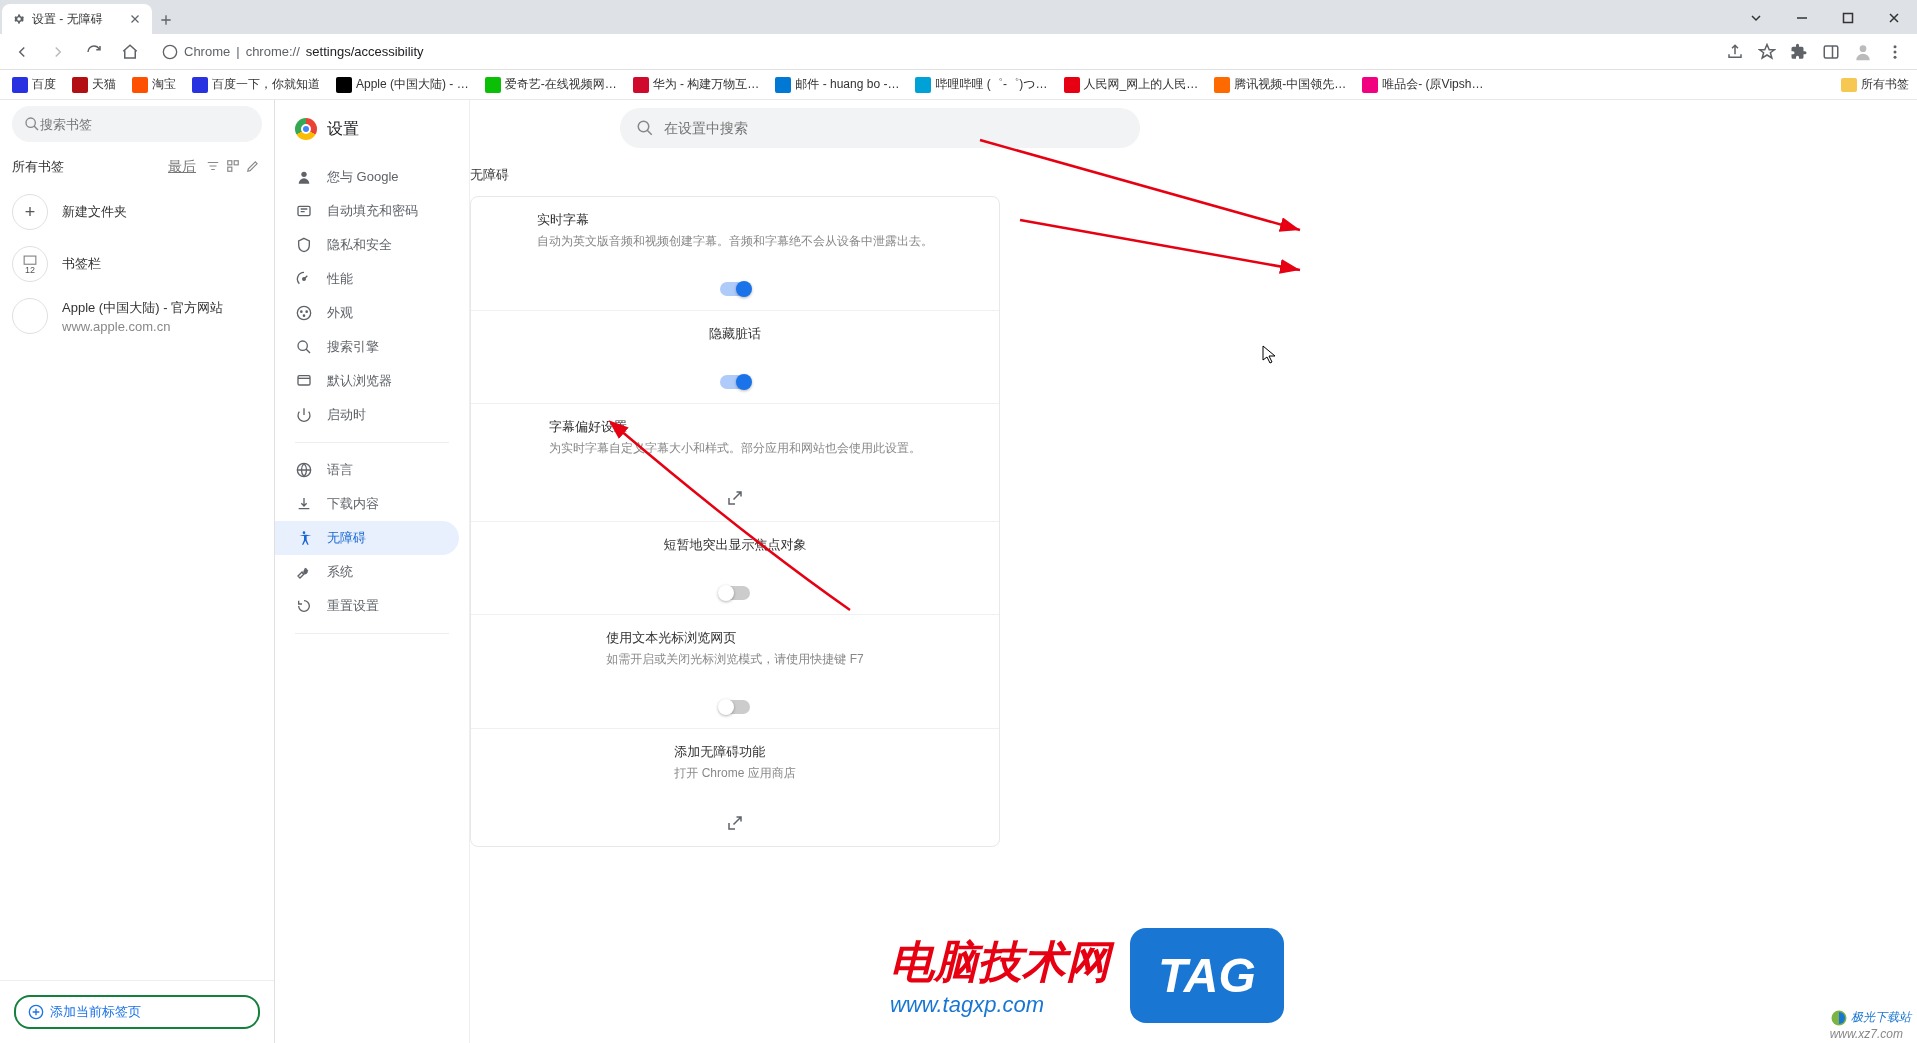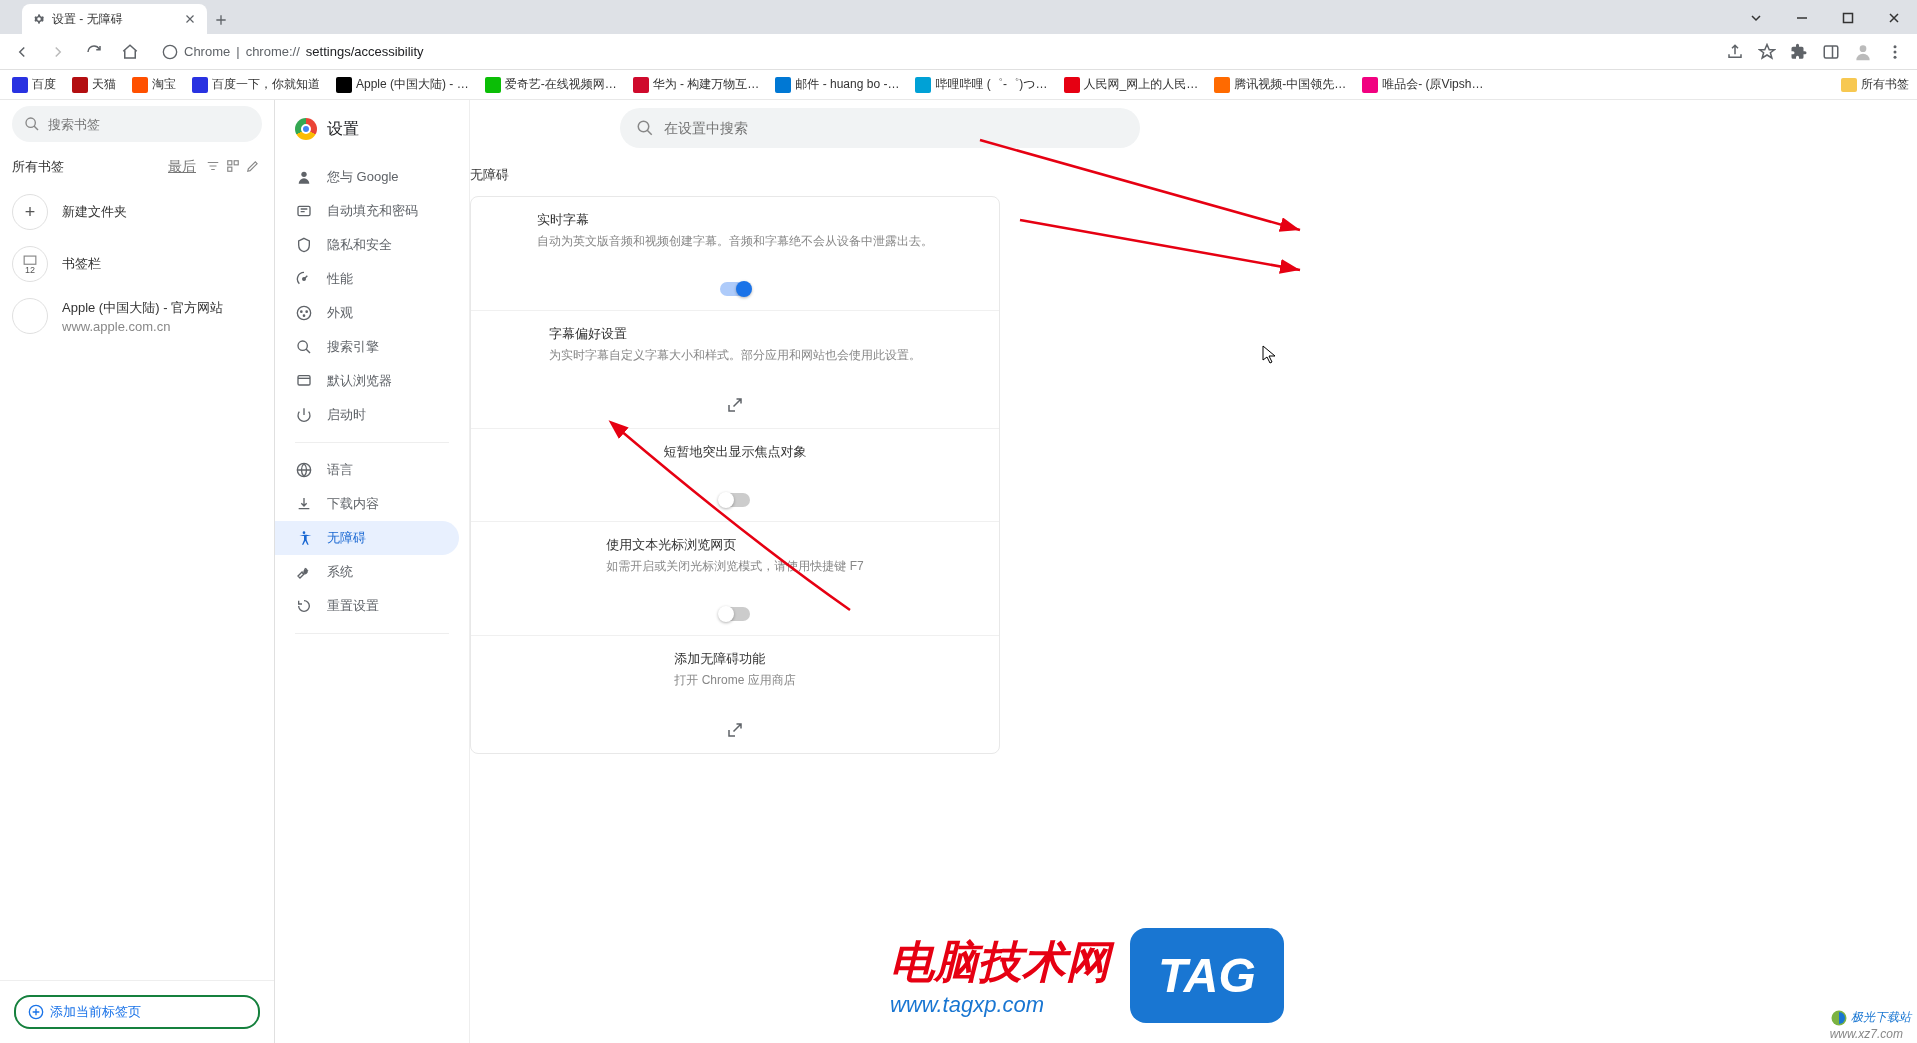--- a/index.html
+++ b/index.html
@@ -1,20 +1,20 @@
 <!DOCTYPE html>
 <html><head>
 <meta charset="utf-8">
 <style>
 * { box-sizing: border-box; margin: 0; padding: 0; font-family: "Microsoft YaHei", Arial, sans-serif; }
 body { background: #fff; font-size: 13px; color: #333; overflow: hidden; }
 
 
 .titlebar { height: 34px; background: #dee1e6; display: flex; align-items: flex-end; }
-.tab { background: #fff; border-radius: 8px 8px 0 0; display: flex; align-items: center; padding: 0 10px; height: 30px; width: 185px; margin-left: 22px; gap: 6px; }
+.tab { background: #fff; border-radius: 8px 8px 0 0; display: flex; align-items: center; padding: 0 10px; height: 30px; width: 150px; margin-left: 2px; gap: 6px; }
 .tab .gear-icon { width: 14px; height: 14px; color: #5f6368; }
 .tab .title { flex: 1; font-size: 12px; color: #333; white-space: nowrap; overflow: hidden; }
 .tab .close { width: 14px; height: 14px; color: #5f6368; cursor: pointer; }
 .newtab { width: 28px; height: 28px; display: flex; align-items: center; justify-content: center; color: #5f6368; cursor: pointer; }
 .wincontrols { margin-left: auto; display: flex; }
 .wincontrols .wc { width: 46px; height: 32px; display: flex; align-items: center; justify-content: center; color: #333; cursor: pointer; }
 
 
 .addrbar { height: 36px; background: #fff; border-bottom: 1px solid #e0e0e0; display: flex; align-items: center; padding: 0 8px; gap: 8px; }
 .navbtn { width: 28px; height: 28px; display: flex; align-items: center; justify-content: center; color: #5f6368; border-radius: 50%; cursor: pointer; }
@@ -36,21 +36,21 @@
 
 
 .main { display: flex; height: calc(100vh - 100px); }
 
 
 .leftpanel { width: 275px; border-right: 1px solid #e0e0e0; display: flex; flex-direction: column; }
 .lp-row1 { display: flex; align-items: center; padding: 10px 12px; gap: 6px; }
 .lp-btn { display: flex; align-items: center; gap: 6px; cursor: pointer; font-size: 13px; }
 .lp-row1 .spacer { flex: 1; }
 .lp-search { margin: 6px 12px; }
-.lp-search-box { background: #f1f3f4; border-radius: 18px; display: flex; align-items: center; padding: 0 12px; height: 36px; gap: 8px; }
+.lp-search-box { background: #f1f3f4; border-radius: 18px; display: flex; align-items: center; padding: 0 12px; height: 36px; gap: 0; }
 .lp-search-box input { flex: 1; border: none; background: transparent; outline: none; font-size: 13px; }
 .lp-head { display: flex; align-items: center; padding: 10px 12px; font-size: 13px; }
 .lp-head .sp { flex: 1; }
 .lp-head .mini { color: #777; font-size: 14px; margin-right: 6px; text-decoration: underline; }
 .lp-head .ico { width: 16px; height: 16px; color: #777; margin-left: 4px; cursor: pointer; }
 .lp-items { flex: 1; overflow-y: auto; }
 .lp-item { display: flex; align-items: center; padding: 8px 12px; gap: 14px; cursor: pointer; }
 .lp-item .iconbox { width: 36px; height: 36px; border: 1px solid #e0e0e0; border-radius: 50%; display: flex; align-items: center; justify-content: center; flex-direction: column; font-size: 10px; color: #555; }
 .lp-item .txt { display: flex; flex-direction: column; gap: 2px; }
 .lp-item .title { font-size: 13px; color: #333; }
@@ -505,20 +505,26 @@
       <div class="card" id="card-rows">
           <div class="crow">
             <div class="txtcol">
               <div class="rtitle">实时字幕</div>
               <div class="rdesc">自动为英文版音频和视频创建字幕。音频和字幕绝不会从设备中泄露出去。</div>
             </div>
             <div class="toggle on"></div>
           </div>
           <div class="crow">
             <div class="txtcol">
+              <div class="singletitle">隐藏脏话</div>
+            </div>
+            <div class="toggle on"></div>
+          </div>
+          <div class="crow">
+            <div class="txtcol">
               <div class="rtitle">字幕偏好设置</div>
               <div class="rdesc">为实时字幕自定义字幕大小和样式。部分应用和网站也会使用此设置。</div>
             </div>
             <div class="extlink">
               <svg width="18" height="18" viewBox="0 0 24 24" fill="none" stroke="#5f6368" stroke-width="2">
                 <path d="M14 4h6v6M20 4l-10 10M4 12v8h8"></path>
               </svg>
             </div>
           </div>
           <div class="crow">

